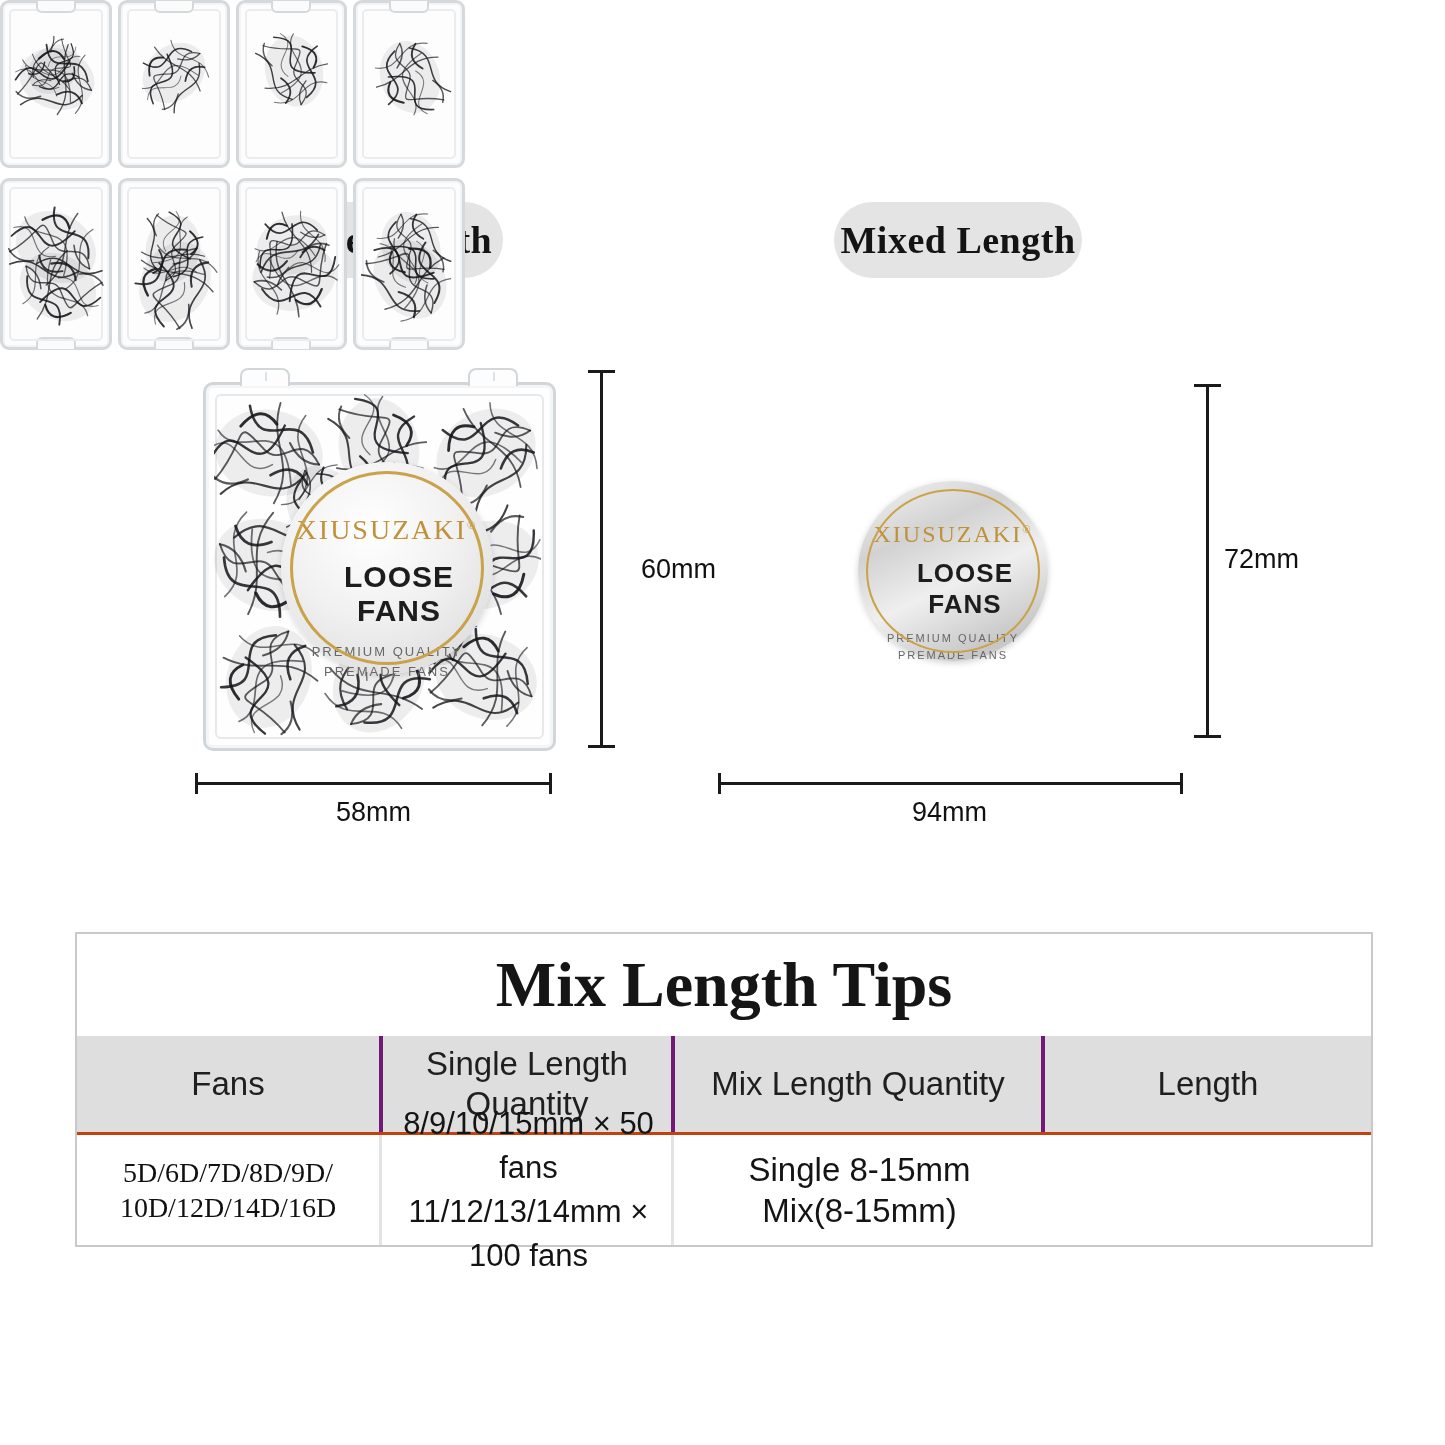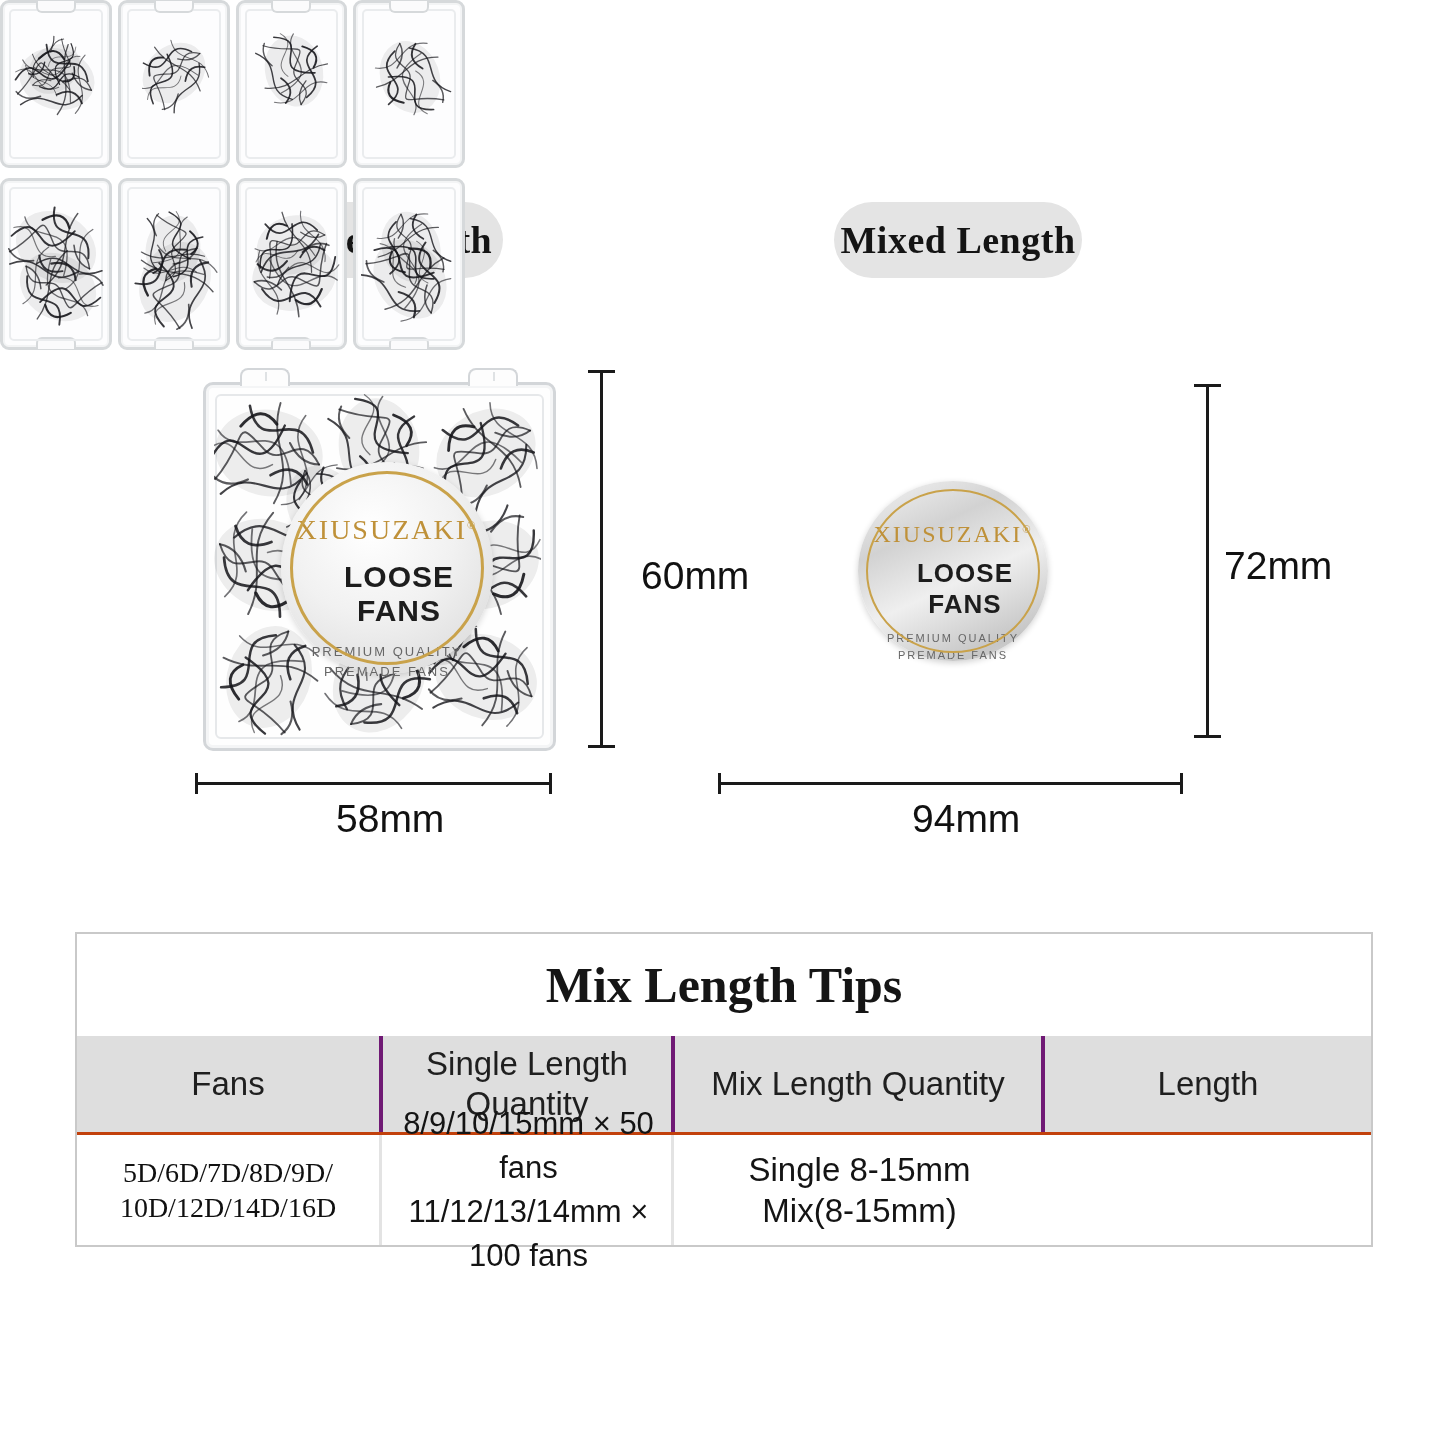--- a/index.html
+++ b/index.html
@@ -59,26 +59,26 @@
   .sticker.oval .product{margin-top:10px;font-size:26px;}
   .sticker.oval .tag{margin-top:10px;font-size:11px;line-height:1.5;}
 
   
   .vdim{position:absolute;width:3px;background:#1a1a1a;}
   .vdim:before,.vdim:after{content:"";position:absolute;left:-12px;width:27px;height:3px;background:#1a1a1a;}
   .vdim:before{top:0;} .vdim:after{bottom:0;}
   .hdim{position:absolute;height:3px;background:#1a1a1a;}
   .hdim:before,.hdim:after{content:"";position:absolute;top:-9px;width:3px;height:21px;background:#1a1a1a;}
   .hdim:before{left:0;} .hdim:after{right:0;}
-  .dimlabel{position:absolute;font-size:39px;color:#111;}
+  .dimlabel{position:absolute;font-size:27px;color:#111;}
 
   
   .spec-table{position:absolute;left:75px;top:932px;width:1294px;border:2px solid #c9c9c9;background:#fff;}
   .spec-title{height:102px;display:flex;align-items:center;justify-content:center;
-              font-family:"Liberation Serif",serif;font-weight:bold;font-size:50px;color:#151515;}
+              font-family:"Liberation Serif",serif;font-weight:bold;font-size:64px;color:#151515;}
   .spec-grid{display:grid;grid-template-columns:302px 288px 366px 1fr;column-gap:4px;background:#fff;}
   .spec-grid.head{background:#701a75;}
   .spec-grid.head .hcell{background:#dedede;height:96px;display:flex;align-items:center;justify-content:center;
               text-align:center;font-size:33px;color:#1f1f1f;line-height:1.2;padding:0 36px;box-sizing:border-box;}
   .spec-grid.body{border-top:3px solid #c2410c;}
   .spec-grid.body .bcell{background:#fff;height:110px;display:flex;flex-direction:column;align-items:center;
               justify-content:center;text-align:center;}
   .spec-grid.body .bcell + .bcell{border-left:3px solid #e3e3e3;margin-left:-4px;padding-left:4px;}
   .cell-fans{font-family:"Liberation Serif",serif;font-size:28px;line-height:1.25;color:#101010;}
   .cell-qty{font-size:40px;color:#141414;}

